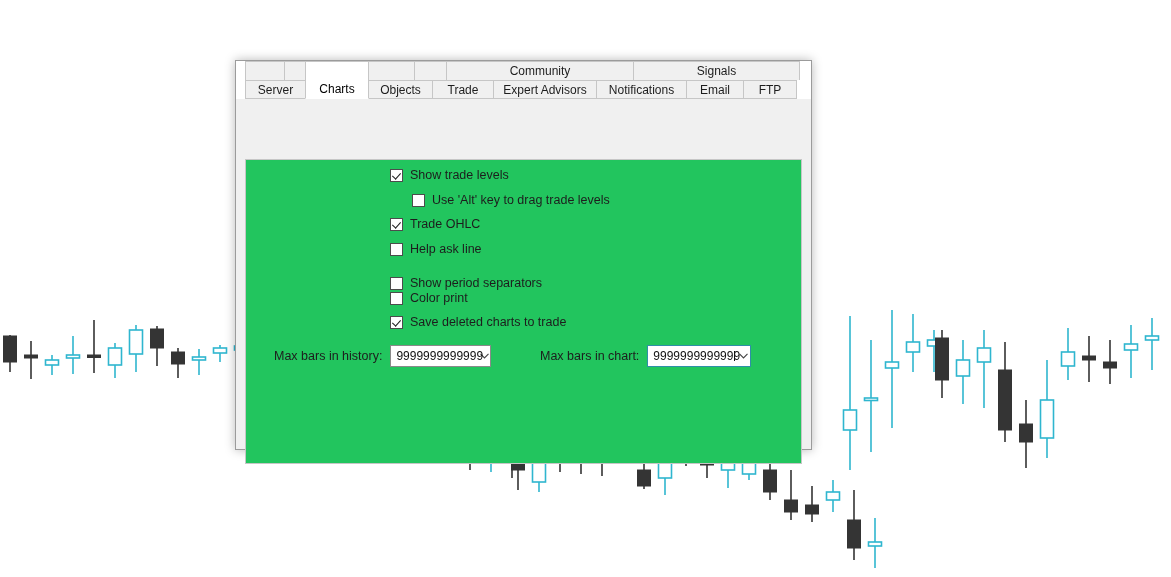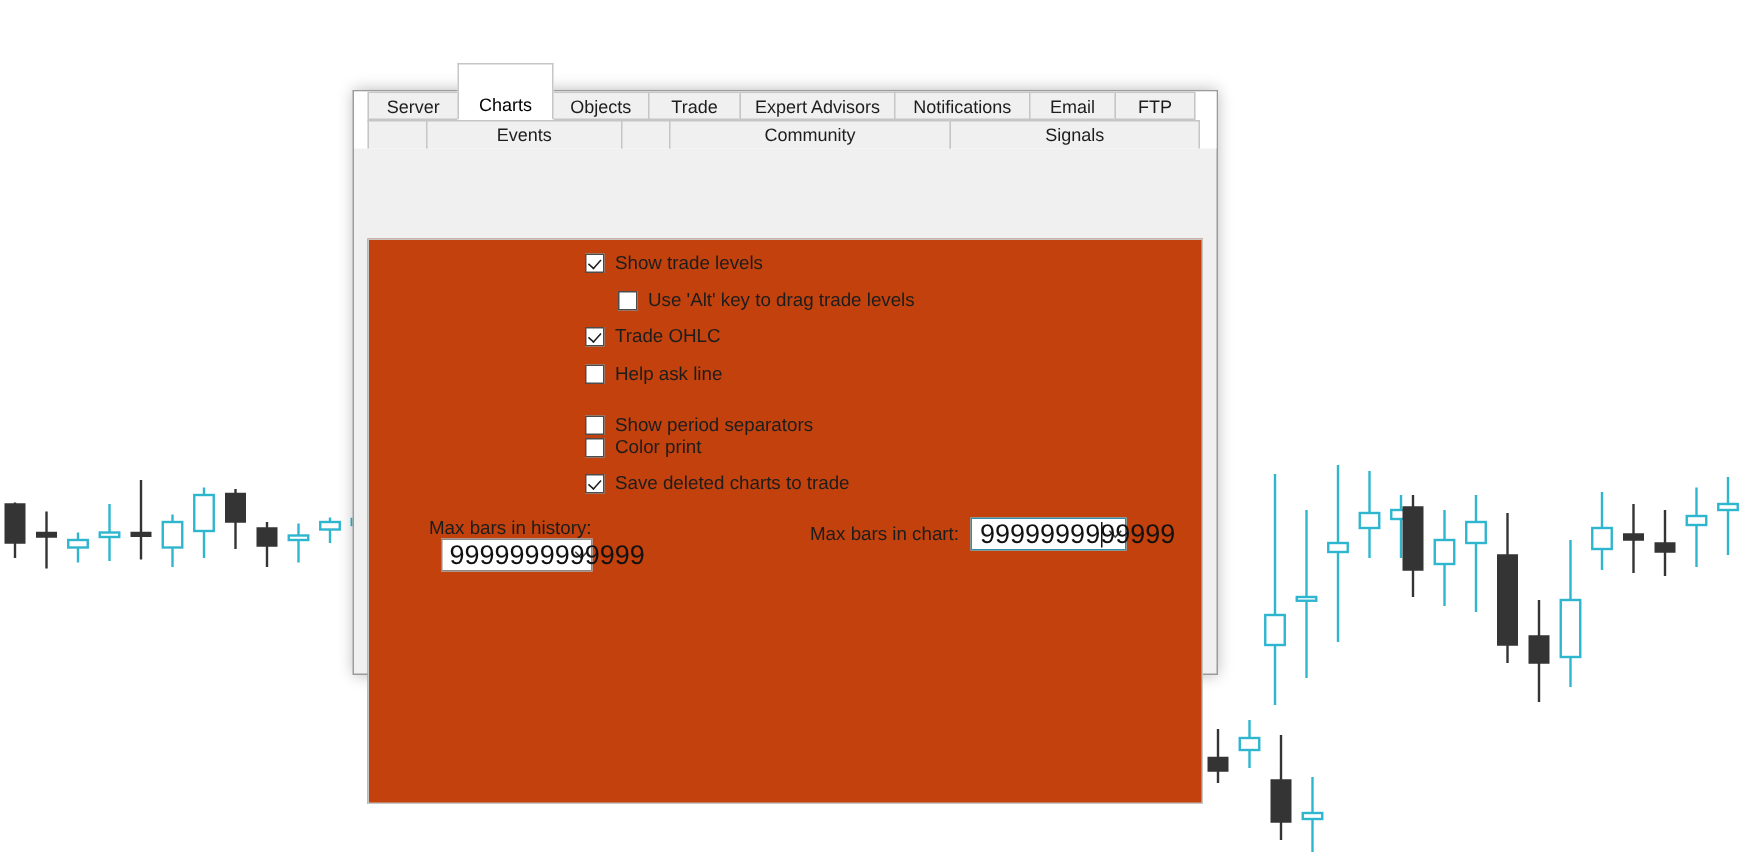--- a/index.html
+++ b/index.html
@@ -108,22 +108,22 @@
   }
   .tabrow-bottom .tab { height: 19px; }
   .tabrow-top .tab { height: 19px; border-bottom: none; }
 
   
   .content-panel {
     position: absolute;
     left: 9px;
     right: 9px;
     top: 98px;
-    height: 377px;
-    background: #c2410c;
+    height: 305px;
+    background: #22c55e;
     border: 1px solid #c6c6c6;
     box-sizing: border-box;
     z-index: 1;
   }
 
   .option-row {
     display: flex;
     align-items: center;
     position: absolute;
     font-size: 12.5px;
@@ -172,21 +172,21 @@
     display: flex;
     align-items: center;
     height: 22px;
     border: 1px solid #8a8a8a;
     background: #ffffff;
     box-sizing: border-box;
     cursor: default;
   }
   .combo.focused { border: 1px solid #2f8fa8; }
   .combo-value {
-    font-size: 18px;
+    font-size: 12px;
     color: #111;
     padding: 0 4px 0 5px;
     white-space: nowrap;
     position: relative;
   }
   .combo.focused .combo-value::after {
     content: "";
     position: absolute;
     right: 2px;
     top: 2px;
@@ -443,20 +443,37 @@
           <rect x="1145.5" y="336" width="13" height="4" fill="#ffffff" stroke="#2fb6cf" stroke-width="1.6"></rect>
         </g>
       </g>
   </svg>
 </div>
 
 <div id="options-dialog">
 
 
   <div class="tabstrip">
+    <div class="tabrow tabrow-top" id="tabrow-top">
+        <div class="tab spacer" style="width: 40px;">
+          <span></span>
+        </div>
+        <div class="tab" style="width: 131px;">
+          <span>Events</span>
+        </div>
+        <div class="tab spacer" style="width: 33px;">
+          <span></span>
+        </div>
+        <div class="tab" style="width: 188px;">
+          <span>Community</span>
+        </div>
+        <div class="tab" style="width: 167px;">
+          <span>Signals</span>
+        </div>
+      </div>
     <div class="tabrow tabrow-bottom" id="tabrow-bottom">
         <div class="tab" style="width: 61px;">
           <span>Server</span>
         </div>
         <div class="tab selected" style="width: 64px; margin-top: -19px; height: 38px; align-items: flex-end; padding-bottom: 2px; position: relative;">
           <span>Charts</span>
         </div>
         <div class="tab" style="width: 65px;">
           <span>Objects</span>
         </div>
@@ -467,37 +484,20 @@
           <span>Expert Advisors</span>
         </div>
         <div class="tab" style="width: 91px;">
           <span>Notifications</span>
         </div>
         <div class="tab" style="width: 58px;">
           <span>Email</span>
         </div>
         <div class="tab" style="width: 54px;">
           <span>FTP</span>
-        </div>
-      </div>
-    <div class="tabrow tabrow-top" id="tabrow-top">
-        <div class="tab spacer" style="width: 40px;">
-          <span></span>
-        </div>
-        <div class="tab" style="width: 131px;">
-          <span>Events</span>
-        </div>
-        <div class="tab spacer" style="width: 33px;">
-          <span></span>
-        </div>
-        <div class="tab" style="width: 188px;">
-          <span>Community</span>
-        </div>
-        <div class="tab" style="width: 167px;">
-          <span>Signals</span>
         </div>
       </div>
   </div>
 
   <div class="content-panel">
     <div id="options-list">
         <div class="option-row" style="left: 144px; top: 8px;">
           <span class="cb checked"></span>
           <span class="option-label">Show trade levels</span>
         </div>
@@ -522,21 +522,21 @@
           <span class="option-label">Color print</span>
         </div>
         <div class="option-row" style="left: 144px; top: 155px;">
           <span class="cb checked"></span>
           <span class="option-label">Save deleted charts to trade</span>
         </div>
       </div>
 
     <div class="maxbars-row">
 
-      <div class="mb-group" style="left:40px;flex-direction:column;">
+      <div class="mb-group" style="left:28px;">
         <span class="mb-label">Max bars in history:</span>
         <div class="combo" style="width:101px;">
           <span class="combo-value" style="width:78px;">9999999999999</span>
           <span class="combo-arrow">
             <svg width="9" height="6" viewBox="0 0 9 6">
               <path d="M0.5 0.8 L4.5 5 L8.5 0.8" stroke="#444" stroke-width="1.1" fill="none"></path>
             </svg>
           </span>
         </div>
       </div>

